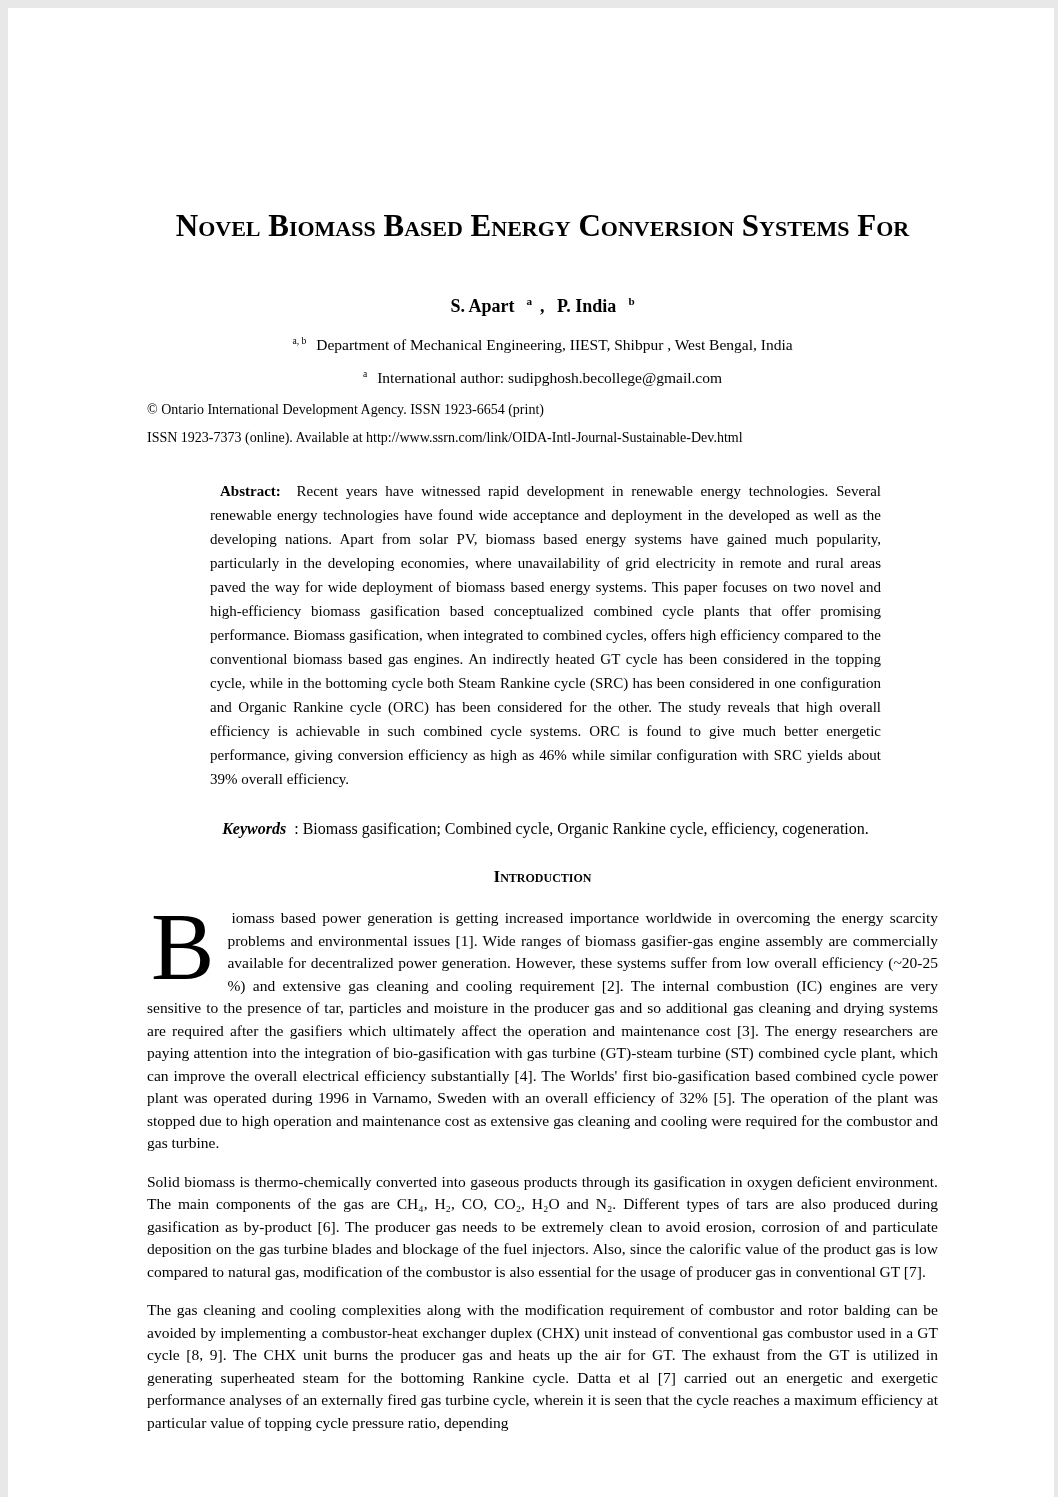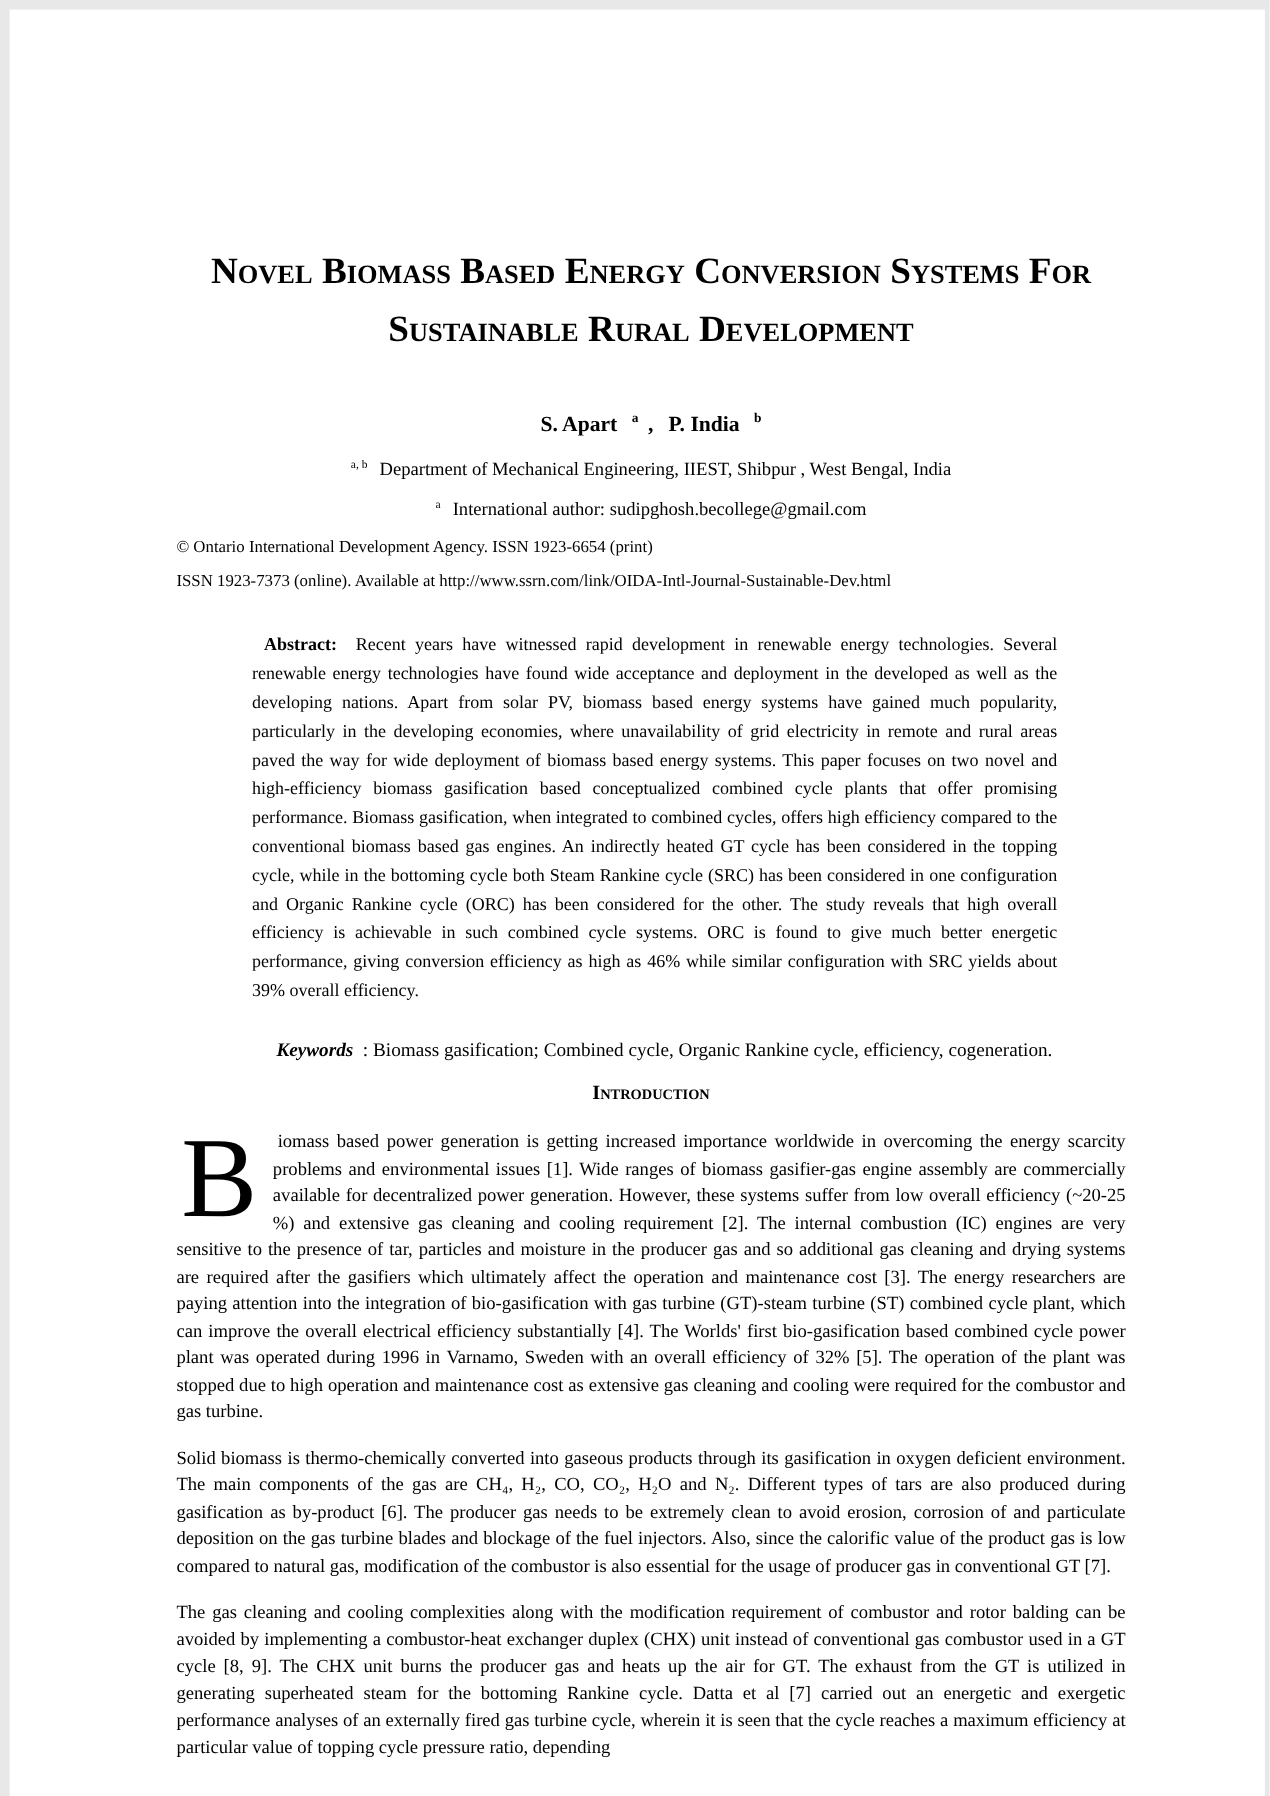--- a/index.html
+++ b/index.html
@@ -64,24 +64,25 @@
     text-indent: 0;
   }
   .abstract p { text-indent: 6px; }
   .abstract-label { font-weight: bold; }
   .keywords {
     margin-top: 10px;
     margin-left: 63px;
     width: 687px;
     font-size: 16px;
     line-height: 24px;
-    text-align: right;
+    text-align: center;
   }
   .kw-label { font-weight: bold; font-style: italic; }
   .section-heading {
+    margin-top: 13px;
     text-align: center;
     font-weight: bold;
     font-variant: small-caps;
     font-size: 17px;
     line-height: 22px;
   }
   .bodytext p {
     font-size: 15.5px;
     line-height: 22.5px;
     text-align: justify;
@@ -98,21 +99,20 @@
   }
 </style>
 </head>
 <body>
 
 <div class="page">
   <div class="content">
 
     <h1 class="title">
       <div>Novel Biomass Based Energy Conversion Systems For</div>
-      <div>Sustainable Rural Development</div>
     </h1>
 
     <div class="authors"><span>S. Apart</span><sup class="auth-sup">a</sup><span>, </span><span>P. India</span><sup class="auth-sup">b</sup></div>
 
     <div class="affiliation"><sup class="aff-sup">a, b</sup><span>Department of Mechanical Engineering, IIEST, Shibpur , West Bengal, India</span></div>
 
     <div class="corresponding"><sup class="aff-sup">a</sup><span>International author: sudipghosh.becollege@gmail.com</span></div>
 
     <div class="publisher">
       <div>© Ontario International Development Agency. ISSN 1923-6654 (print)</div>

